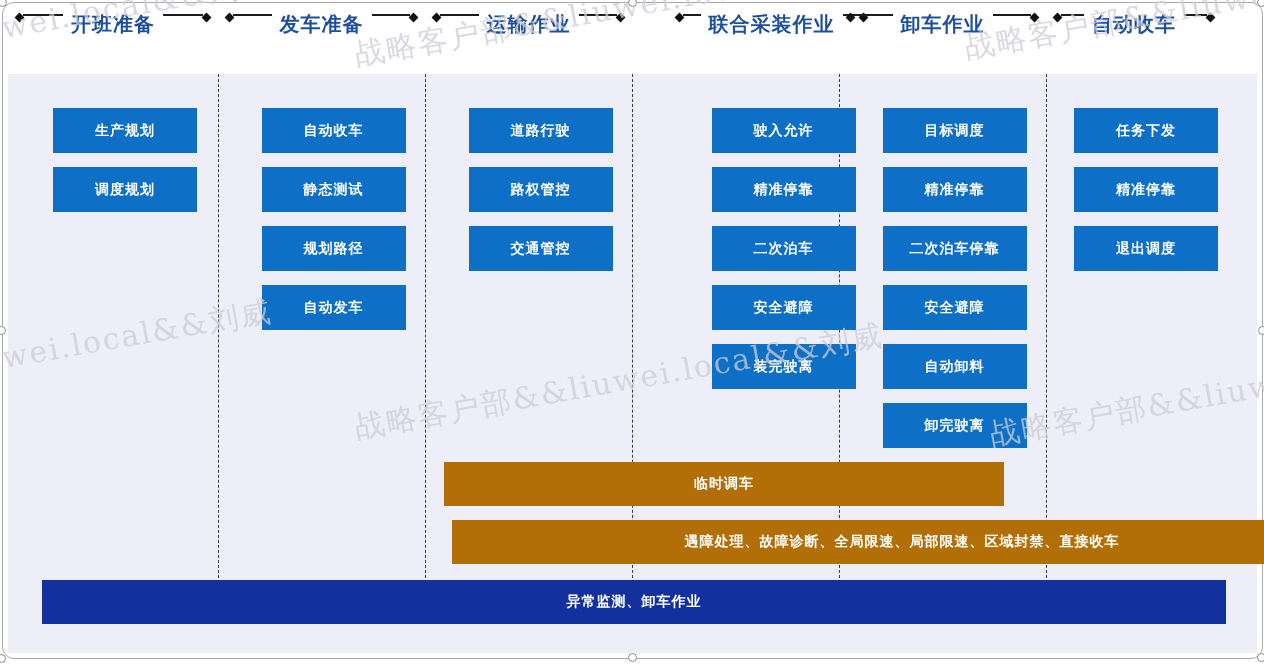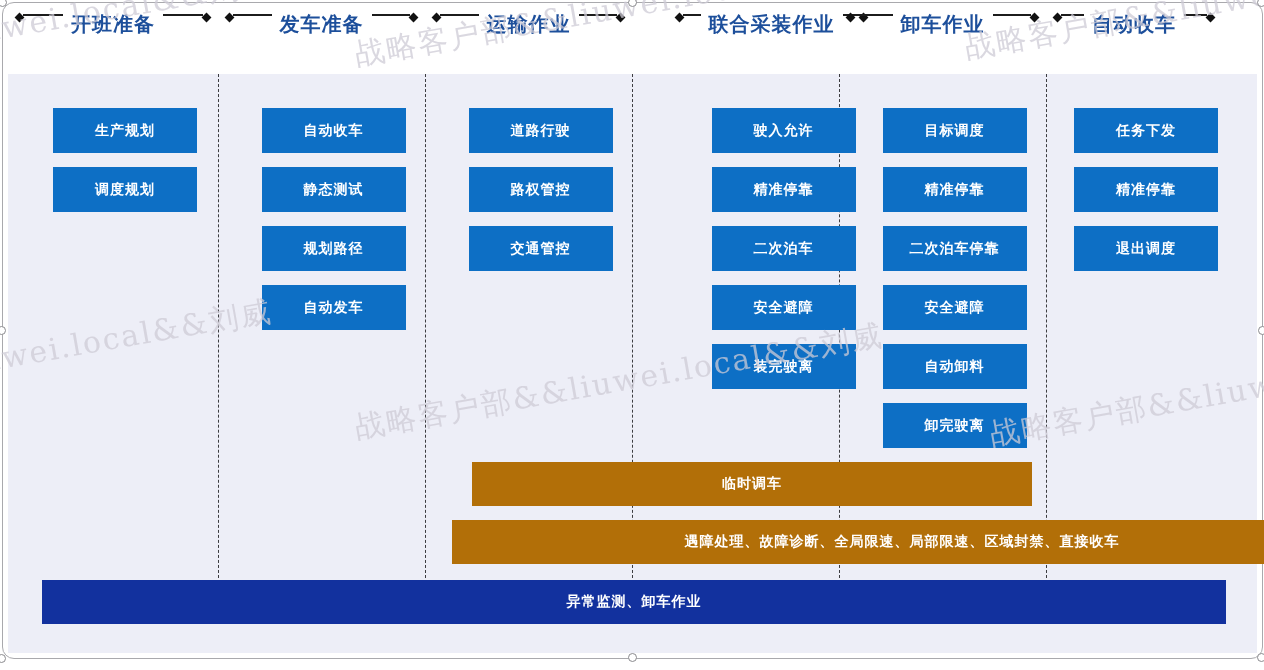--- a/index.html
+++ b/index.html
@@ -51,21 +51,21 @@
     width:144px;height:45px;background:#0d6fc5;color:#ffffff;
     display:flex;align-items:center;justify-content:center;
     font-size:14px;font-weight:bold;letter-spacing:1px;white-space:nowrap;margin-left:24px;
   }
   
   .bar{
     position:absolute;height:44px;color:#fff;font-size:14px;font-weight:bold;
     display:flex;align-items:center;justify-content:center;
     letter-spacing:1px;z-index:4;white-space:nowrap;
   }
-  .bar-0{left:472px;top:462px;width:560px;background:#b26f08;}
+  .bar-0{left:444px;top:462px;width:560px;background:#b26f08;}
   .bar-1{left:452px;top:520px;width:900px;background:#b26f08;}
   .bar-2{left:42px;top:580px;width:1184px;background:#12319e;}
   
   .wm{
     position:absolute;z-index:30;pointer-events:none;white-space:nowrap;
     font-family:"DejaVu Serif", serif;font-size:30px;letter-spacing:2px;
     color:rgba(205,203,214,0.75);
     transform:rotate(-10deg);transform-origin:0 50%;line-height:40px;height:40px;
   }
 </style>

